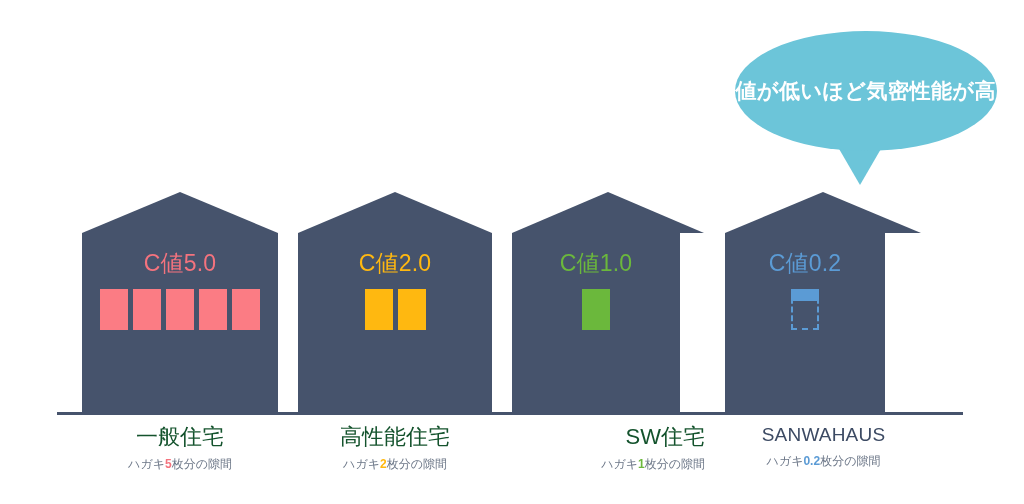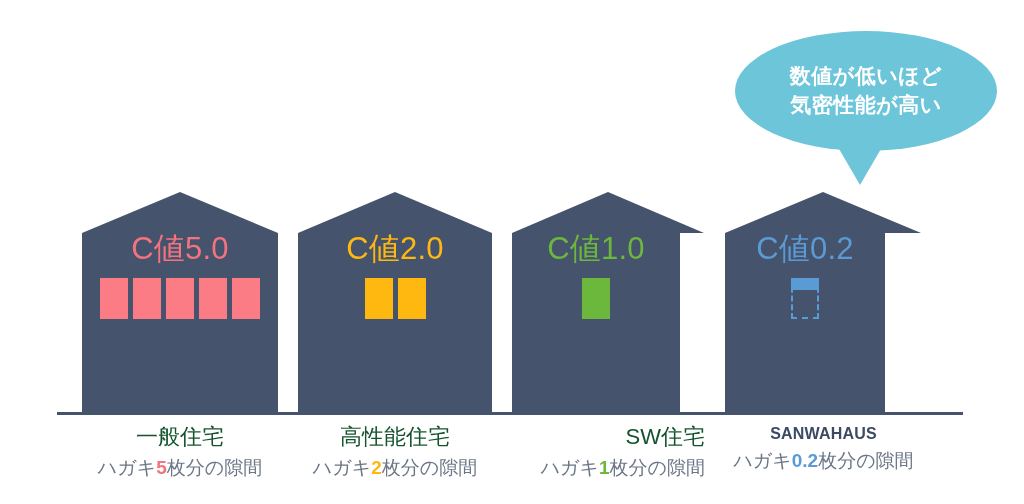--- a/index.html
+++ b/index.html
@@ -40,21 +40,20 @@
     width: 0;
     height: 0;
     border-left: 29px solid transparent;
     border-right: 29px solid transparent;
     border-top: 50px solid #6cc5d9;
   }
   .bubble-text {
     position: absolute;
     inset: 0;
     display: flex;
-    flex-direction: column;
     align-items: center;
     justify-content: center;
     color: #ffffff;
     font-size: 21px;
     font-weight: bold;
     line-height: 1.38;
     letter-spacing: 0.5px;
     white-space: nowrap;
     z-index: 2;
   }
@@ -100,21 +99,22 @@
     left: 0;
     top: 41px;
     right: 0;
     bottom: 0;
     display: flex;
     flex-direction: column;
     align-items: center;
     z-index: 3;
   }
   .cvalue {
-    font-size: 31px;
+    margin-top: 19px;
+    font-size: 23px;
     font-weight: normal;
     letter-spacing: 0.2px;
     white-space: nowrap;
     line-height: 1;
   }
   .cards {
     margin-top: 14px;
     display: flex;
     flex-direction: row;
     gap: 5px;
@@ -146,28 +146,28 @@
     top: 424px;
     text-align: center;
   }
   .caption-title {
     font-size: 22px;
     color: #14532d;
     line-height: 1.2;
     white-space: nowrap;
   }
   .caption-title.brand {
-    font-weight: bold;
+    font-weight: normal;
     color: #3c4a63;
     letter-spacing: 0.2px;
-    font-size: 16px;
+    font-size: 19px;
   }
   .caption-sub {
     margin-top: 7px;
-    font-size: 19px;
+    font-size: 12px;
     color: #6b7687;
     line-height: 1.2;
     white-space: nowrap;
   }
   .caption-sub .hl {
     font-weight: bold;
   }
 </style>
 </head>
 <body>

